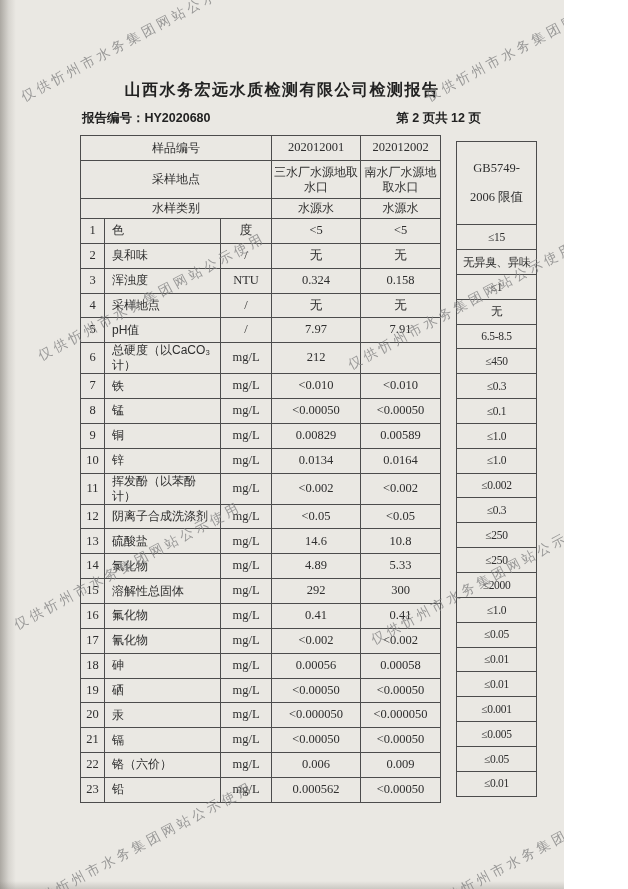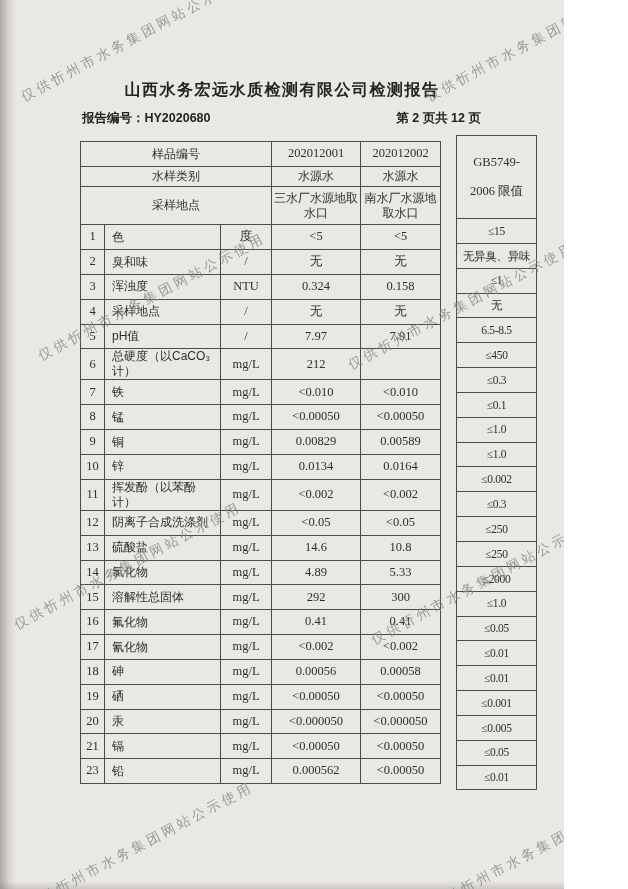--- a/index.html
+++ b/index.html
@@ -84,30 +84,30 @@
           <col style="width:51px">
           <col style="width:89px">
           <col style="width:80px">
       </colgroup>
       <tbody>
         <tr style="height:25px">
           <td colspan="3">样品编号</td>
           <td class="num">202012001</td>
           <td class="num">202012002</td>
         </tr>
+        <tr style="height:38px">
+          <td colspan="3">采样地点</td>
+          <td>三水厂水源地取水口</td>
+          <td>南水厂水源地取水口</td>
+        </tr>
         <tr style="height:20px">
           <td colspan="3">水样类别</td>
           <td>水源水</td>
           <td>水源水</td>
         </tr>
-        <tr style="height:38px">
-          <td colspan="3">采样地点</td>
-          <td>三水厂水源地取水口</td>
-          <td>南水厂水源地取水口</td>
-        </tr>
       </tbody>
       <tbody id="main-rows">
           <tr style="height: 24.85px;">
             <td class="num">1</td>
             <td class="name-cell">色</td>
             <td class="num">度</td>
             <td class="num">&lt;5</td>
             <td class="num">&lt;5</td>
           </tr>
           <tr style="height: 24.85px;">
@@ -242,20 +242,27 @@
             <td class="num">mg/L</td>
             <td class="num">&lt;0.000050</td>
             <td class="num">&lt;0.000050</td>
           </tr>
           <tr style="height: 24.85px;">
             <td class="num">21</td>
             <td class="name-cell">镉</td>
             <td class="num">mg/L</td>
             <td class="num">&lt;0.00050</td>
             <td class="num">&lt;0.00050</td>
+          </tr>
+          <tr style="height: 24.85px;">
+            <td class="num">22</td>
+            <td class="name-cell">铬（六价）</td>
+            <td class="num">mg/L</td>
+            <td class="num">0.006</td>
+            <td class="num">0.009</td>
           </tr>
           <tr style="height: 24.85px;">
             <td class="num">23</td>
             <td class="name-cell">铅</td>
             <td class="num">mg/L</td>
             <td class="num">0.000562</td>
             <td class="num">&lt;0.00050</td>
           </tr>
         </tbody>
     </table>

